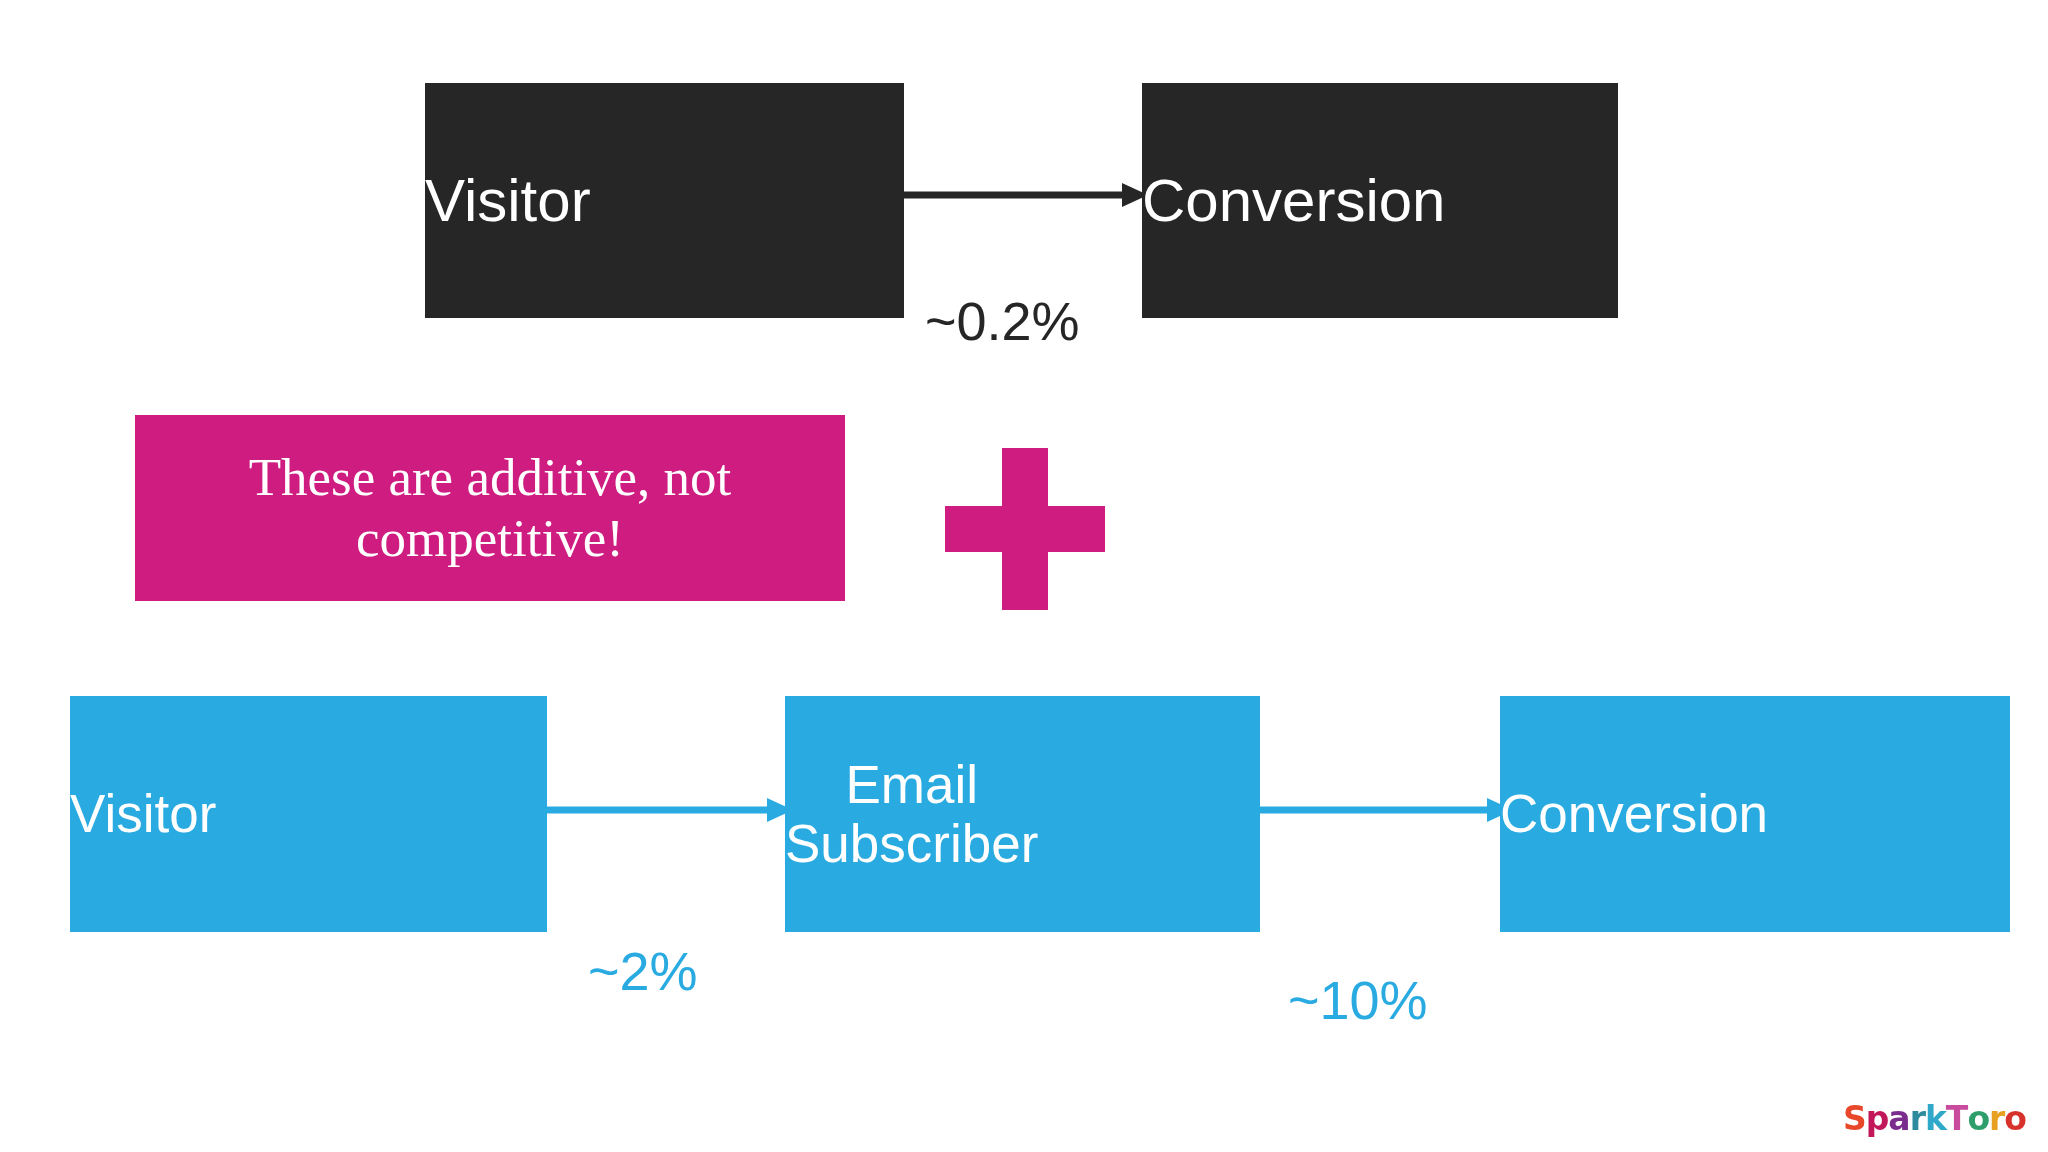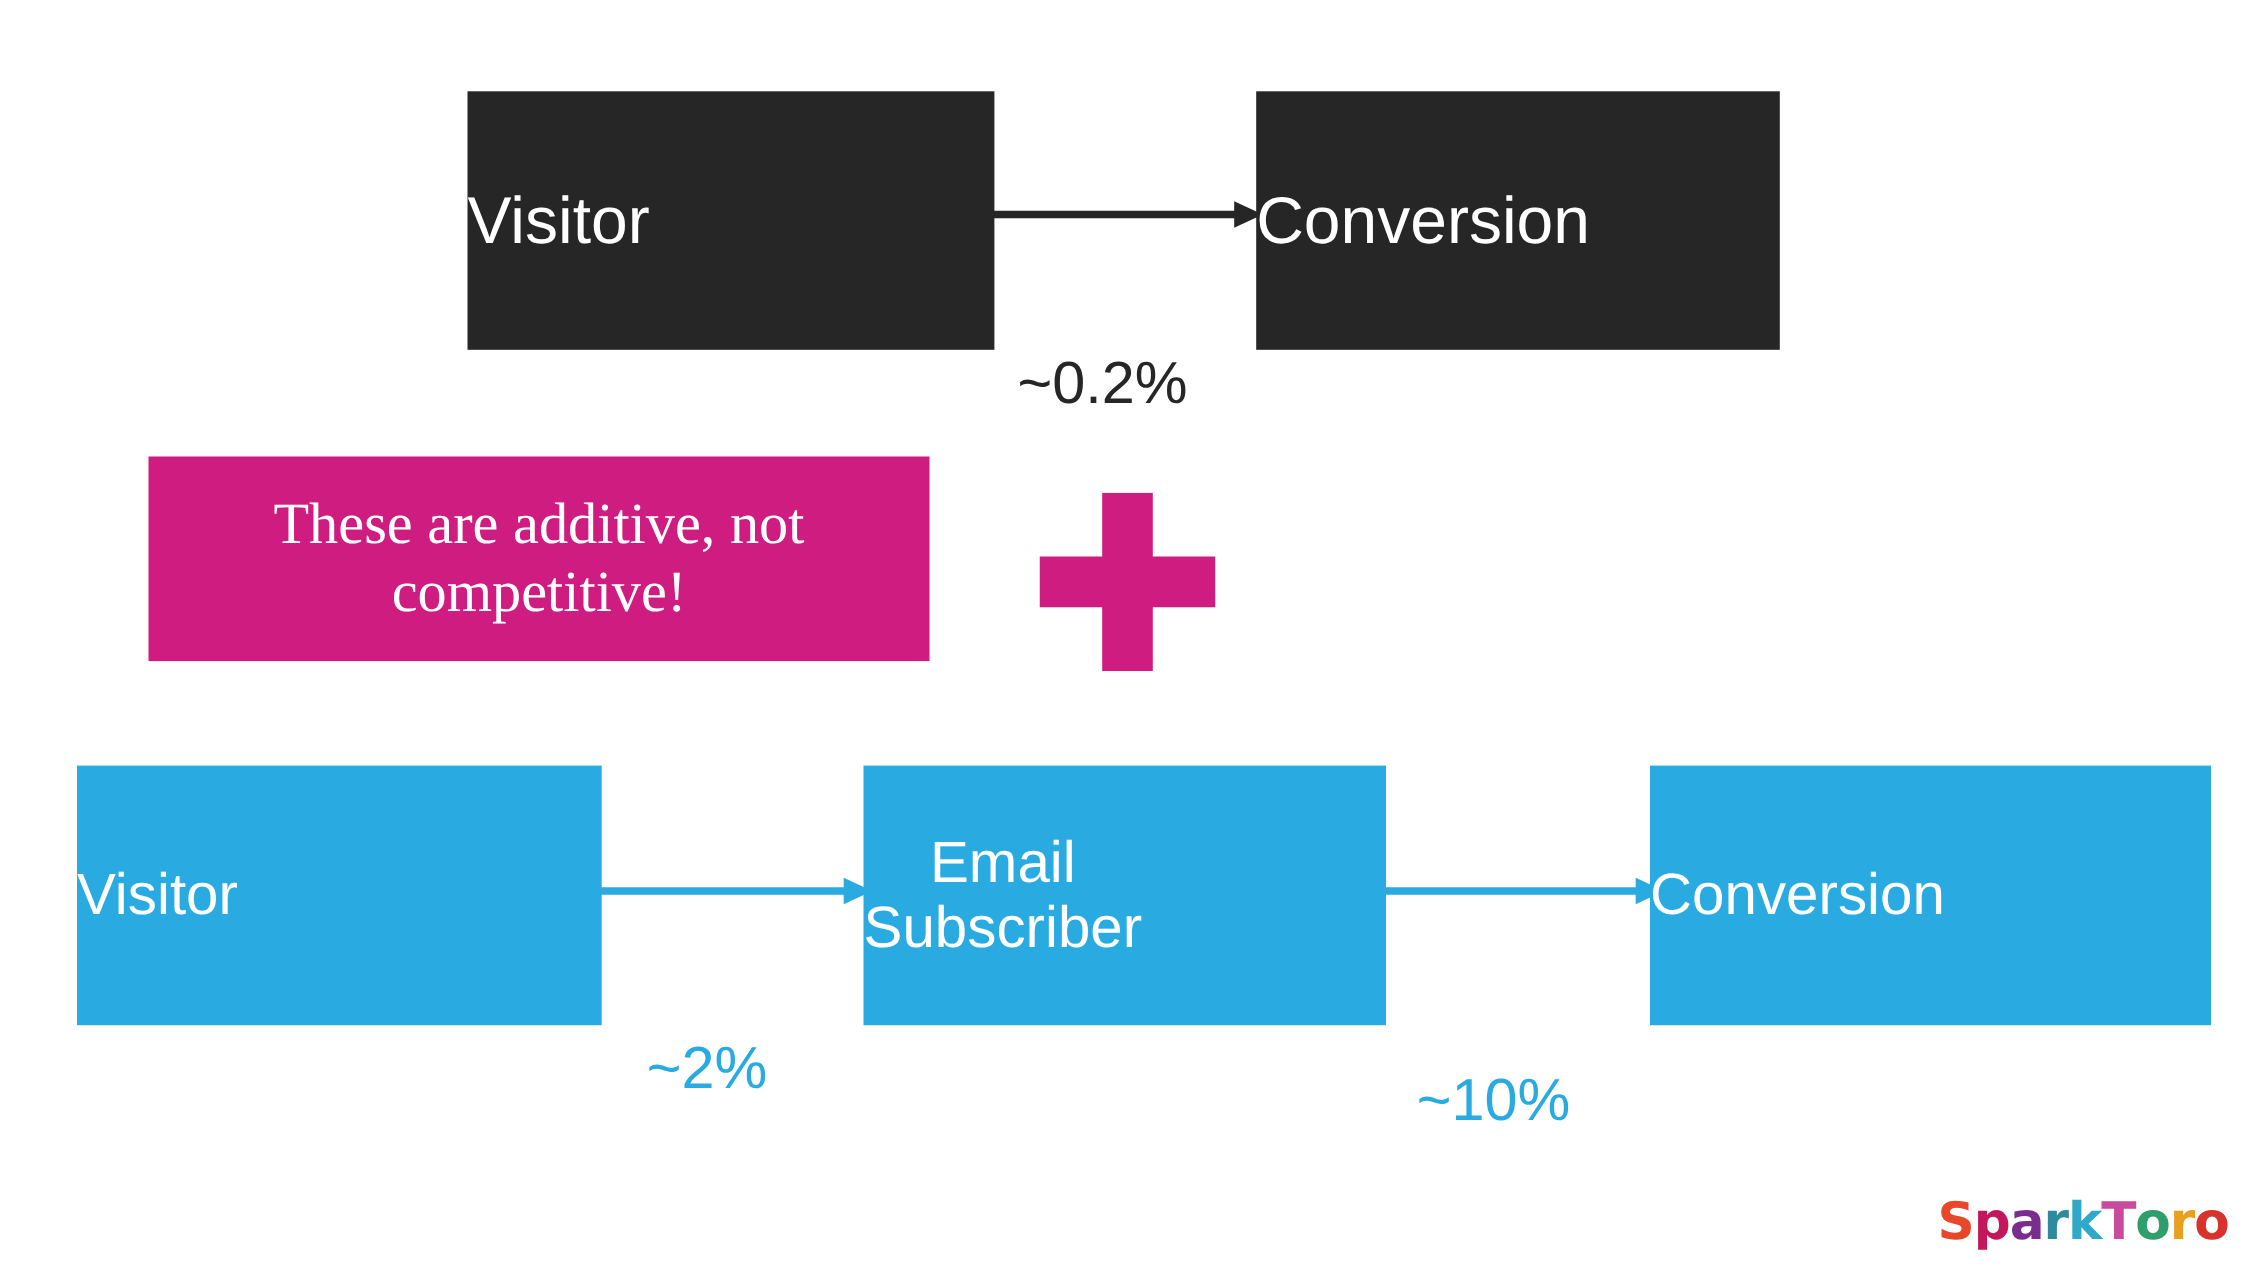--- a/index.html
+++ b/index.html
@@ -64,21 +64,21 @@
   #arrow-blue-2 { left: 1255px; top: 790px; width: 260px; height: 40px; }
 
   
   .rate-label {
     position: absolute;
     font-size: 54px;
     white-space: nowrap;
   }
   .rate-dark { color: #262626; }
   .rate-blue { color: #29ABE2; }
-  #rate-dark-1 { left: 925px; top: 290px; margin-top: 27px; }
+  #rate-dark-1 { left: 925px; top: 290px; }
   #rate-blue-1 { left: 588px; top: 940px; }
   #rate-blue-2 { left: 1288px; top: 940px; margin-top: 29px; }
 
   
   #callout-additive {
     position: absolute;
     left: 135px; top: 415px; width: 710px; height: 186px;
     background: #CE1C80;
     color: #ffffff;
     display: flex;
@@ -96,21 +96,21 @@
   #plus-symbol {
     position: absolute;
     left: 945px; top: 448px; width: 160px; height: 162px;
   }
 
   
   #brand-logo {
     position: absolute;
     right: 22px;
     bottom: 14px;
-    font-size: 47px;
+    font-size: 33px;
     font-weight: bold;
     letter-spacing: -1px;
     font-family: "DejaVu Sans", sans-serif;
     white-space: nowrap;
     user-select: none;
   }
   #brand-logo span { display: inline-block; }
 </style>
 </head>
 <body>

